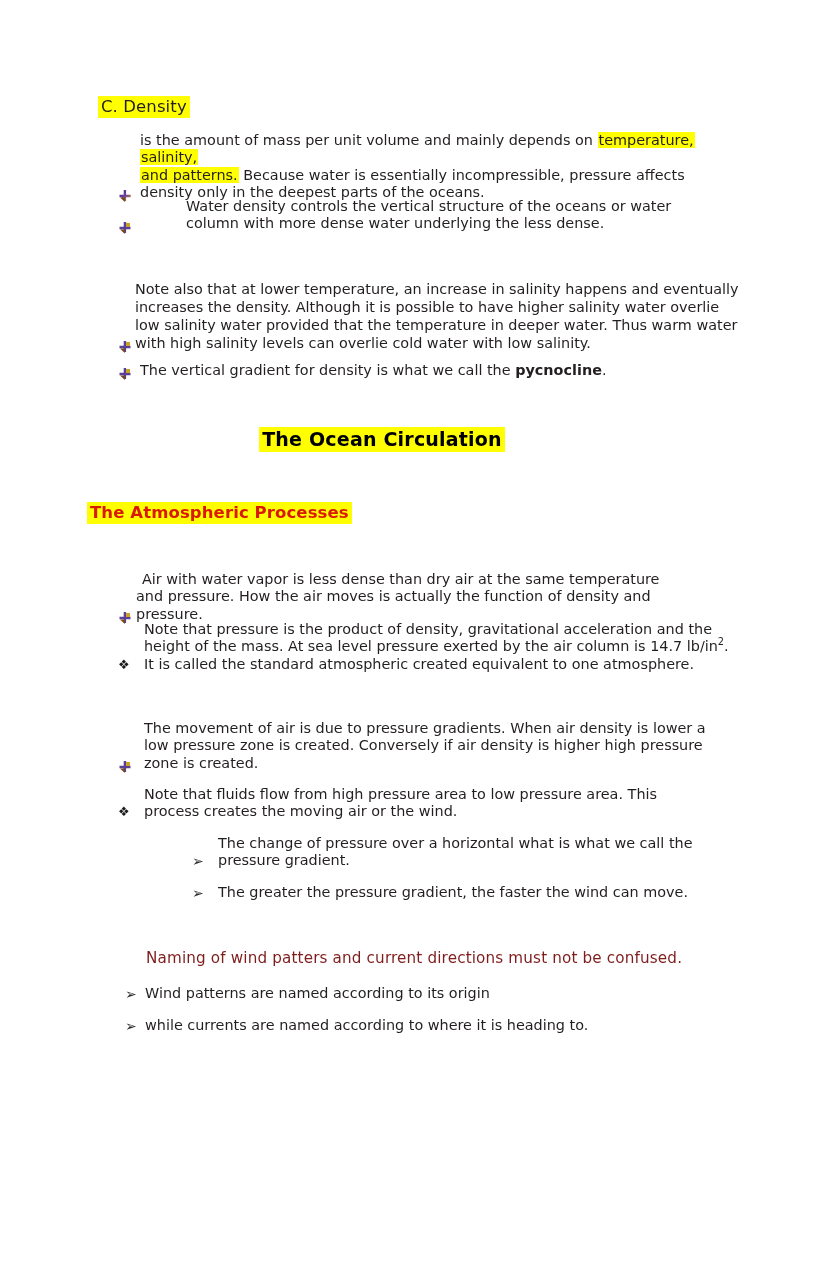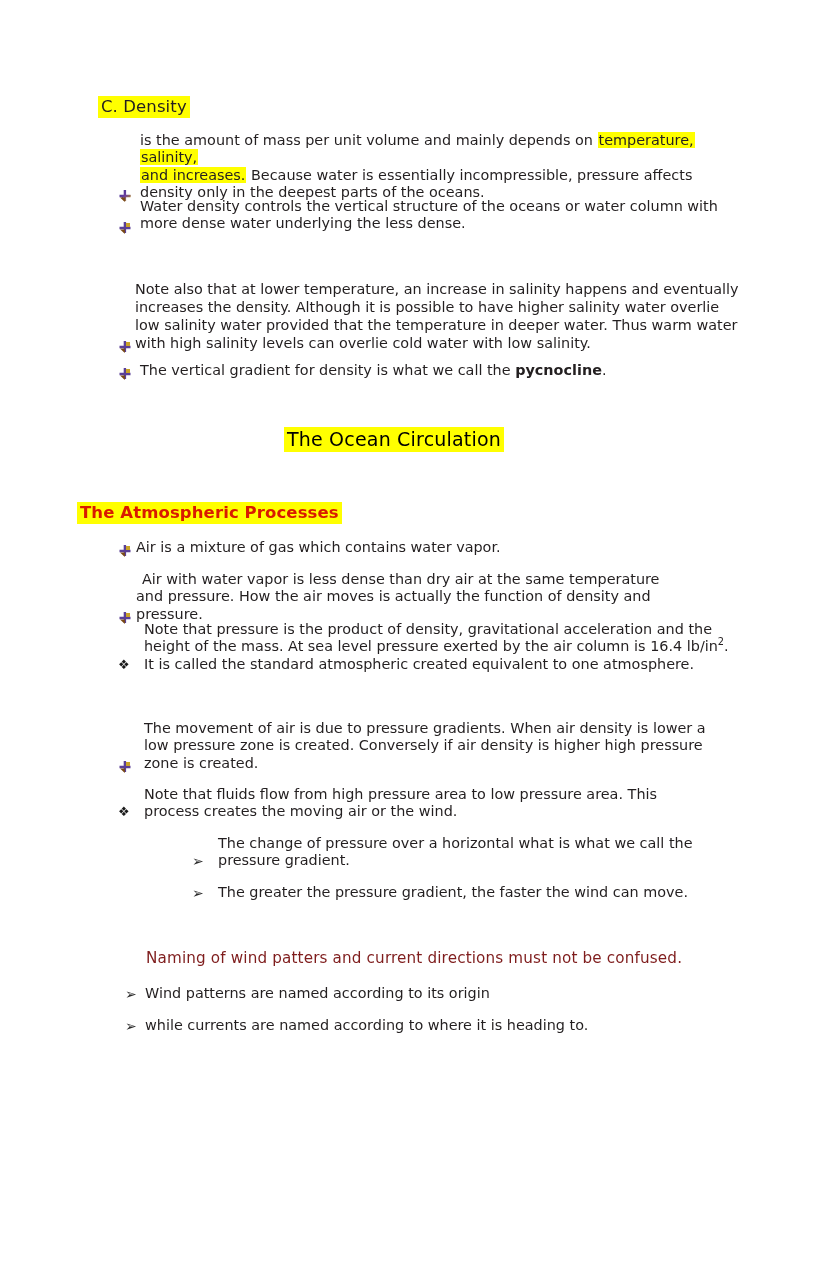--- a/index.html
+++ b/index.html
@@ -48,24 +48,24 @@
   .hl-tight {
     background: #ffff00;
     padding: 0 1px;
     box-decoration-break: clone;
     -webkit-box-decoration-break: clone;
   }
 
   .h-center {
     position: absolute;
     width: 756px;
-    left: 16px;
+    left: 4px;
     text-align: center;
     font-size: 19px;
-    font-weight: normal;
+    font-weight: bold;
     color: #000000;
     letter-spacing: 0.2px;
   }
 
   .h-red {
     position: absolute;
     font-size: 16.5px;
     font-weight: bold;
     color: #d91a00;
     letter-spacing: 0.1px;
@@ -144,25 +144,25 @@
             <stop offset="50%" stop-color="#6b3fa0"></stop>
             <stop offset="100%" stop-color="#c8a000"></stop>
           </linearGradient>
         </defs>
         <path d="M6.2 1 H7.8 V6.2 H12.6 V7.6 H7.8 V12.6 L3.4 8.2 L4.4 7.2 L6.2 9 Z" fill="url(#g1)"></path>
         <path d="M6.9 1 L6.9 12 M1.5 7 L12.5 7" stroke="url(#g1)" stroke-width="2.4" fill="none"></path>
         <path d="M2.0 8.4 L6.9 12.9 L6.9 8.4 Z" fill="#7a4a14"></path>
       </svg>
     </span>
     <span class="txt body-text">
-      <span>is the amount of mass per unit volume and mainly depends on </span><span class="hl-tight">temperature, salinity,</span><br><span class="hl-tight">and increases.</span><span> Because water is essentially incompressible, pressure affects density only in the deepest parts of the oceans.</span>
-    </span>
-  </div>
-
-  <div class="row" style="left:118px; top:198px; width:600px;">
+      <span>is the amount of mass per unit volume and mainly depends on </span><span class="hl-tight">temperature, salinity,</span><br><span class="hl-tight">and patterns.</span><span> Because water is essentially incompressible, pressure affects density only in the deepest parts of the oceans.</span>
+    </span>
+  </div>
+
+  <div class="row" style="left:118px; top:198px; width:600px;gap:46px;">
     <span class="marker mk-arrow">
       <svg width="14" height="14" viewBox="0 0 14 14" aria-hidden="true">
         <path d="M6.9 1 L6.9 12 M1.5 7 L12.5 7" stroke="#5a3f96" stroke-width="2.4" fill="none"></path>
         <path d="M2.0 8.4 L6.9 12.9 L6.9 8.4 Z" fill="#7a4a14"></path>
         <rect x="8" y="2" width="4" height="4" fill="#c9a227"></rect>
       </svg>
     </span>
     <span class="txt body-text">Water density controls the vertical structure of the oceans or water column with more dense water underlying the less dense.</span>
   </div>
 
@@ -187,50 +187,40 @@
         <rect x="8" y="2" width="4" height="4" fill="#c9a227"></rect>
       </svg>
     </span>
     <span class="txt body-text" style="line-height:1.24;">Note also that at lower temperature, an increase in salinity happens and eventually increases the density. Although it is possible to have higher salinity water overlie low salinity water provided that the temperature in deeper water.  Thus warm water with high salinity levels can overlie cold water with low salinity.</span>
   </div>
 
   <div class="h-center" style="top:428px;">
     <span class="hl">The Ocean Circulation</span>
   </div>
 
-  <div class="h-red" style="left:77px; top:503px;">
+  <div class="h-red" style="left:87px; top:503px;">
     <span class="hl">The Atmospheric Processes</span>
   </div>
 
-  <div class="row" style="left:118px; top:539px; width:600px;">
-    <span class="marker mk-arrow" style="width:18px;">
-      <svg width="14" height="14" viewBox="0 0 14 14" aria-hidden="true">
-        <path d="M6.9 1 L6.9 12 M1.5 7 L12.5 7" stroke="#5a3f96" stroke-width="2.4" fill="none"></path>
-        <path d="M2.0 8.4 L6.9 12.9 L6.9 8.4 Z" fill="#7a4a14"></path>
-        <rect x="8" y="2" width="4" height="4" fill="#c9a227"></rect>
-      </svg>
-    </span>
-    <span class="txt body-text">Air is a mixture of gas which contains water vapor.</span>
-  </div>
 
   <div class="row" style="left:118px; top:571px; width:565px;">
     <span class="marker mk-arrow" style="width:18px;">
       <svg width="14" height="14" viewBox="0 0 14 14" aria-hidden="true">
         <path d="M6.9 1 L6.9 12 M1.5 7 L12.5 7" stroke="#5a3f96" stroke-width="2.4" fill="none"></path>
         <path d="M2.0 8.4 L6.9 12.9 L6.9 8.4 Z" fill="#7a4a14"></path>
         <rect x="8" y="2" width="4" height="4" fill="#c9a227"></rect>
       </svg>
     </span>
     <span class="txt body-text" style="text-indent:6px;">Air with water vapor is less dense than dry air at the same temperature and pressure. How the air moves is actually the function of density and pressure.</span>
   </div>
 
   <div class="row" style="left:118px; top:621px; width:622px;">
     <span class="marker mk-diamond" style="width:26px;">❖</span>
     <span class="txt body-text">
-      <span>Note that pressure is the product of density, gravitational acceleration and the height of the mass. At sea level pressure exerted by the air column is 16.4 lb/in</span><sup>2</sup><span>. It is called the standard atmospheric created equivalent to one atmosphere.</span>
+      <span>Note that pressure is the product of density, gravitational acceleration and the height of the mass. At sea level pressure exerted by the air column is 14.7 lb/in</span><sup>2</sup><span>. It is called the standard atmospheric created equivalent to one atmosphere.</span>
     </span>
   </div>
 
   <div class="row" style="left:118px; top:720px; width:600px;">
     <span class="marker mk-arrow" style="width:26px;">
       <svg width="14" height="14" viewBox="0 0 14 14" aria-hidden="true">
         <path d="M6.9 1 L6.9 12 M1.5 7 L12.5 7" stroke="#5a3f96" stroke-width="2.4" fill="none"></path>
         <path d="M2.0 8.4 L6.9 12.9 L6.9 8.4 Z" fill="#7a4a14"></path>
         <rect x="8" y="2" width="4" height="4" fill="#c9a227"></rect>
       </svg>

